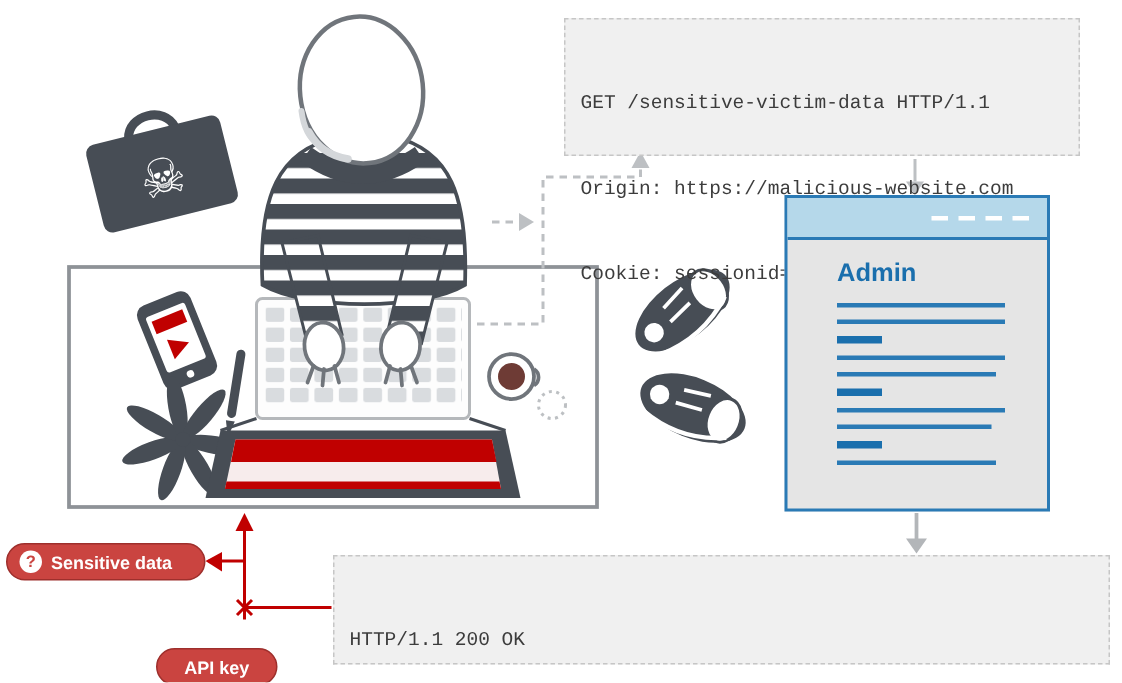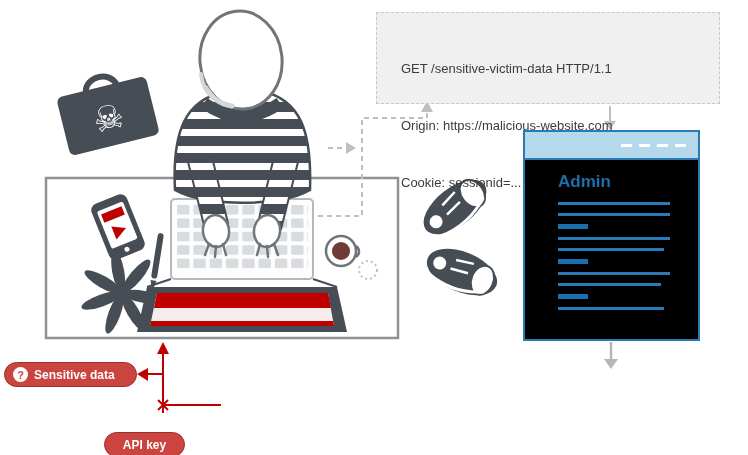--- a/index.html
+++ b/index.html
@@ -5,30 +5,30 @@
   html,body { margin:0; padding:0; background:#fff; }
   .stage {
     position:relative; width:748px; height:455px; background:#ffffff;
     font-family:"Liberation Sans", sans-serif; overflow:hidden;
   }
   .scene { position:absolute; left:0; top:0; width:748px; height:455px; }
 
   .codebox {
     position:absolute; box-sizing:border-box;
     background:#f0f0f0; border:1px dashed #c6c6c6;
-    padding:8px 24px;
-    font-family:Liberation Sans, sans-serif;
+    padding:8px 10px;
+    font-family:Liberation Mono, monospace;
     font-size:13px; line-height:19px; color:#3c3c3c; white-space:pre;
   }
   .codebox.request  { left:376px; top:12px;  width:344px; height:92px; }
   .codebox.response { left:222px; top:370px; width:518px; height:73px; }
 
   .browser {
     position:absolute; left:523px; top:130px; width:177px; height:211px;
-    box-sizing:border-box; border:2px solid #2a7ab5; background:#000000;
+    box-sizing:border-box; border:2px solid #2a7ab5; background:#e5e5e5;
   }
   .browser-header {
     height:28px; background:#b5d8ea; border-bottom:2px solid #2a7ab5;
     display:flex; align-items:center; justify-content:flex-end; gap:7px;
     padding-right:12px; box-sizing:border-box;
   }
   .dash { width:11px; height:3px; background:#ffffff; }
   .browser-title {
     margin:12px 0 10px 33px; color:#1a6fad; font-weight:bold; font-size:17px;
   }
@@ -191,20 +191,25 @@
       <div class="tline" style="width:112px"></div>
       <div class="tline" style="width:106px"></div>
       <div class="tline short" style="width:30px"></div>
       <div class="tline" style="width:112px"></div>
       <div class="tline" style="width:103px"></div>
       <div class="tline short" style="width:30px"></div>
       <div class="tline" style="width:106px"></div>
     </div>
   </div>
 
+  <div class="codebox response">
+    <div class="code-line">HTTP/1.1 200 OK</div>
+    
+    
+  </div>
 
   <div class="pill sensitive">
     <span class="qmark">?</span>
     <span>Sensitive data</span>
   </div>
   <div class="pill apikey">
     <span>API key</span>
   </div>
 
 </div>

